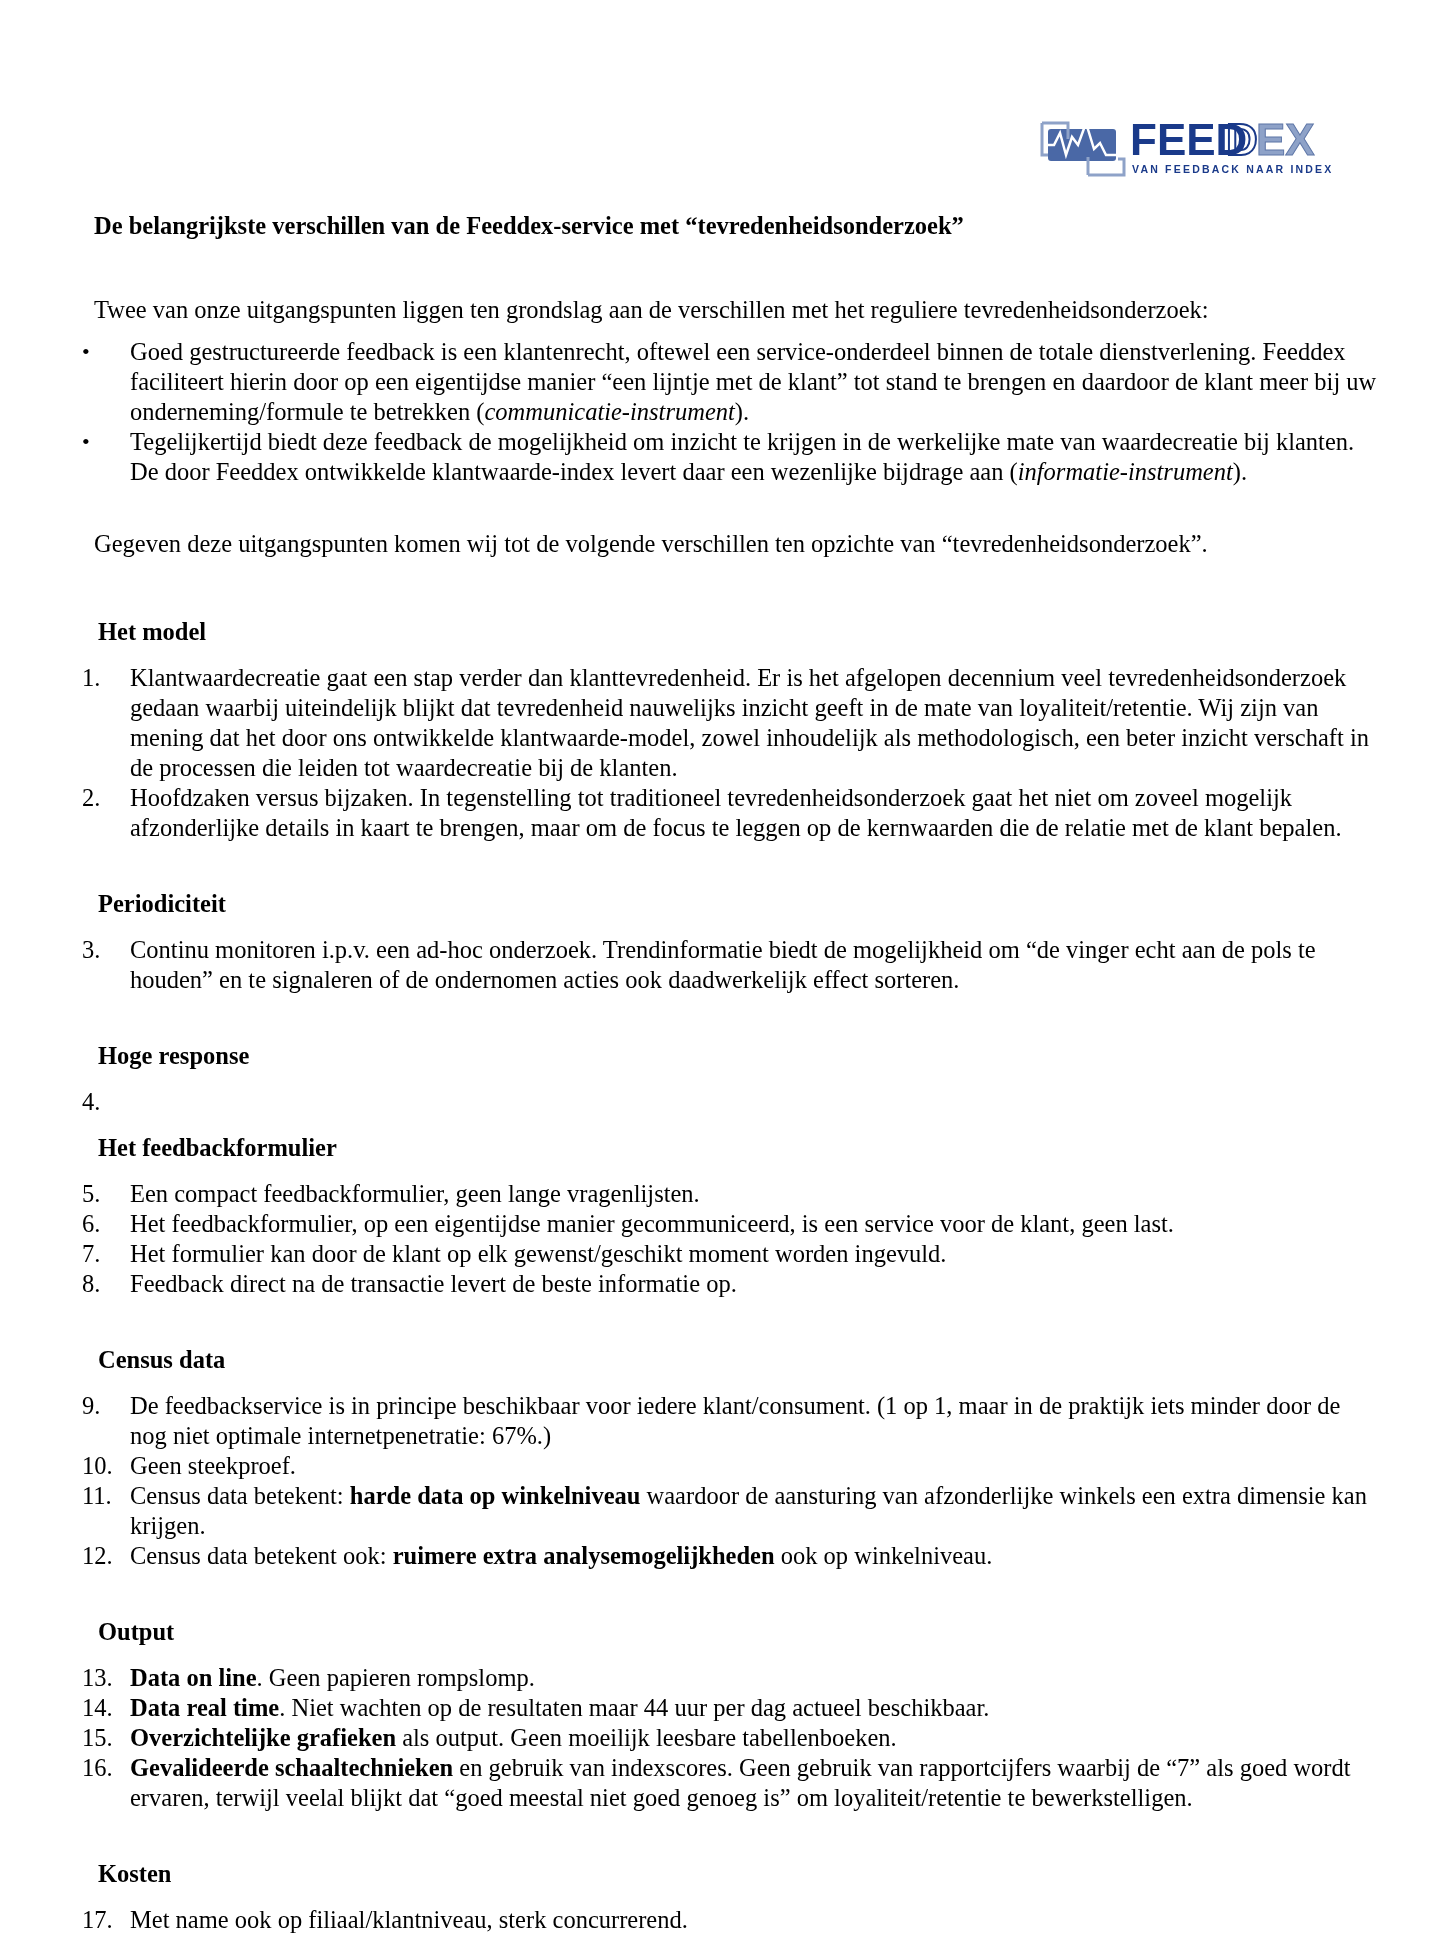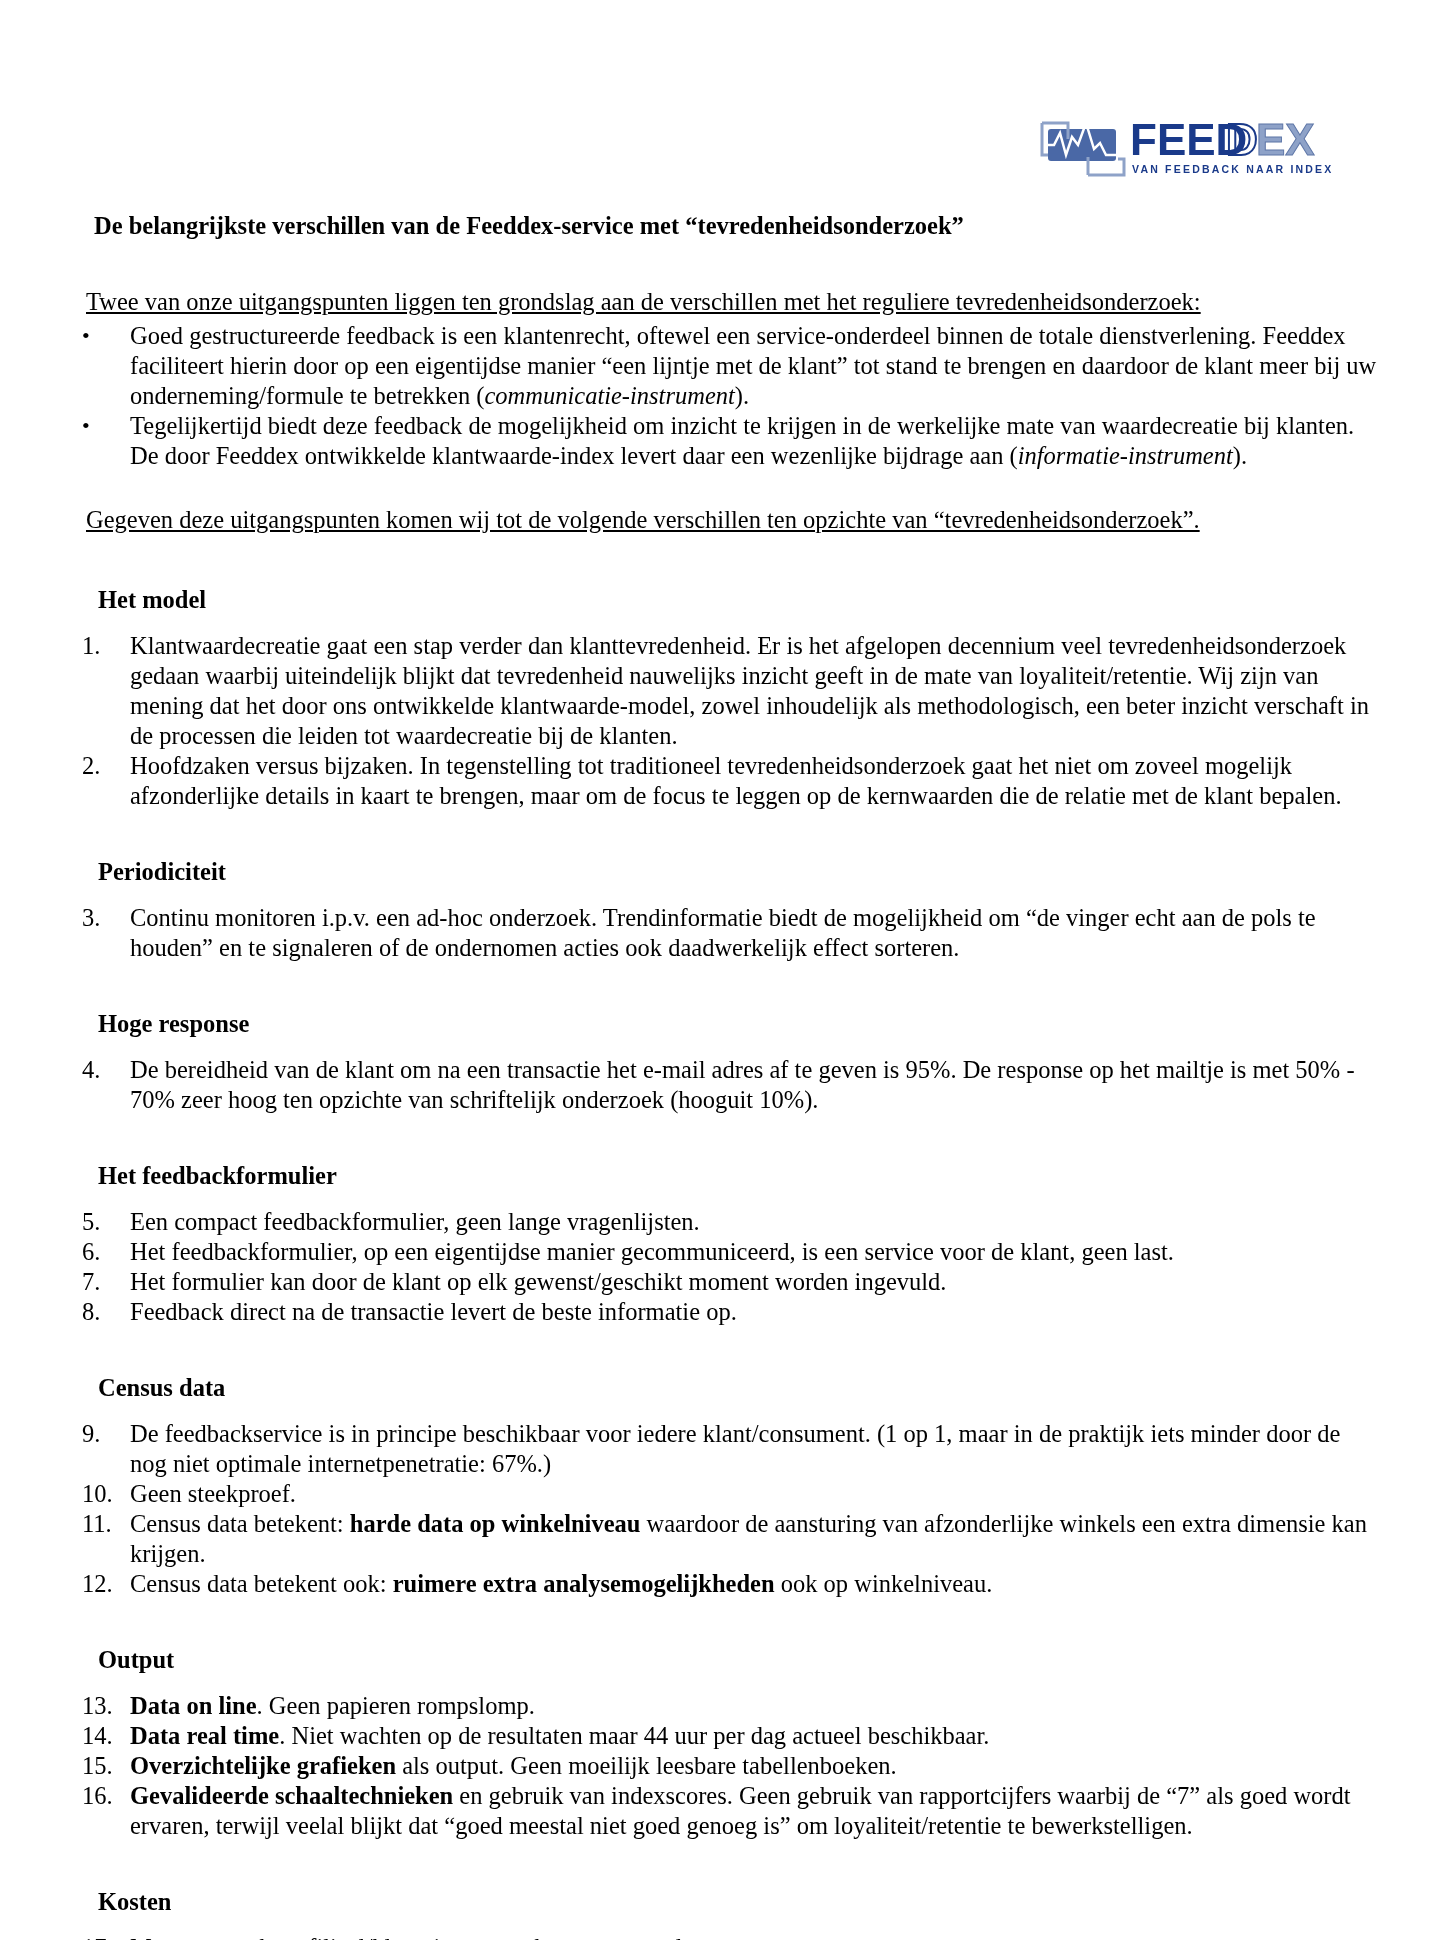--- a/index.html
+++ b/index.html
@@ -5,21 +5,21 @@
   html, body { margin: 0; padding: 0; background: #ffffff; }
   body {
     width: 1438px; height: 1940px; position: relative; overflow: hidden;
     font-family: "Liberation Serif", "DejaVu Serif", serif;
     color: #000; font-size: 24.5px; line-height: 30px;
   }
   .logo { position: absolute; left: 1040px; top: 84px; width: 320px; height: 66px; margin-top: 31px; }
   .logo svg { display: block; }
   .page { position: absolute; left: 82px; top: 199px; width: 1300px; }
   .title { font-weight: bold; margin: 12px; }
-  .para { margin: 4px; text-decoration: underline; }
+  .para { margin: 12px; }
   .gap { height: 30px; }
   .bullets, .numbered { margin: 0; padding: 0; list-style: none; }
   .bullets li, .numbered li { position: relative; padding-left: 48px; }
   .bullets li .mark { position: absolute; left: 0; top: 0; font-size: 22px; }
   .numbered li .num { position: absolute; left: 0; top: 0; }
   .section-heading { font-weight: bold; margin: 16px; }
   em { font-style: italic; margin-top: 20px; }
   b { font-weight: bold; }
 </style>
 </head>
@@ -64,21 +64,21 @@
         <li><span class="num">2.</span><span>Hoofdzaken versus bijzaken. In tegenstelling tot traditioneel tevredenheidsonderzoek gaat het niet om zoveel mogelijk afzonderlijke details in kaart te brengen, maar om de focus te leggen op de kernwaarden die de relatie met de klant bepalen.</span></li>
       </ul>
       <div class="gap"></div>
       <p class="section-heading">Periodiciteit</p>
       <ul class="numbered">
         <li><span class="num">3.</span><span>Continu monitoren i.p.v. een ad-hoc onderzoek. Trendinformatie biedt de mogelijkheid om “de vinger echt aan de pols te houden” en te signaleren of de ondernomen acties ook daadwerkelijk effect sorteren.</span></li>
       </ul>
       <div class="gap"></div>
       <p class="section-heading">Hoge response</p>
       <ul class="numbered">
-        <li><span class="num">4.</span><span>De bereidheid van de klant om na een transactie het e-mail adres af te geven is 95%. De response op het mailtje is met 50% - 70% zeer hoog ten opzichte van schriftelijk onderzoek (hooguit 10%).</span></li>
+        <li><span class="num">4.</span></li>
       </ul>
       <div class="gap"></div>
       <p class="section-heading">Het feedbackformulier</p>
       <ul class="numbered">
         <li><span class="num">5.</span><span>Een compact feedbackformulier, geen lange vragenlijsten.</span></li>
         <li><span class="num">6.</span><span>Het feedbackformulier, op een eigentijdse manier gecommuniceerd, is een service voor de klant, geen last.</span></li>
         <li><span class="num">7.</span><span>Het formulier kan door de klant op elk gewenst/geschikt moment worden ingevuld.</span></li>
         <li><span class="num">8.</span><span>Feedback direct na de transactie levert de beste informatie op.</span></li>
       </ul>
       <div class="gap"></div>

